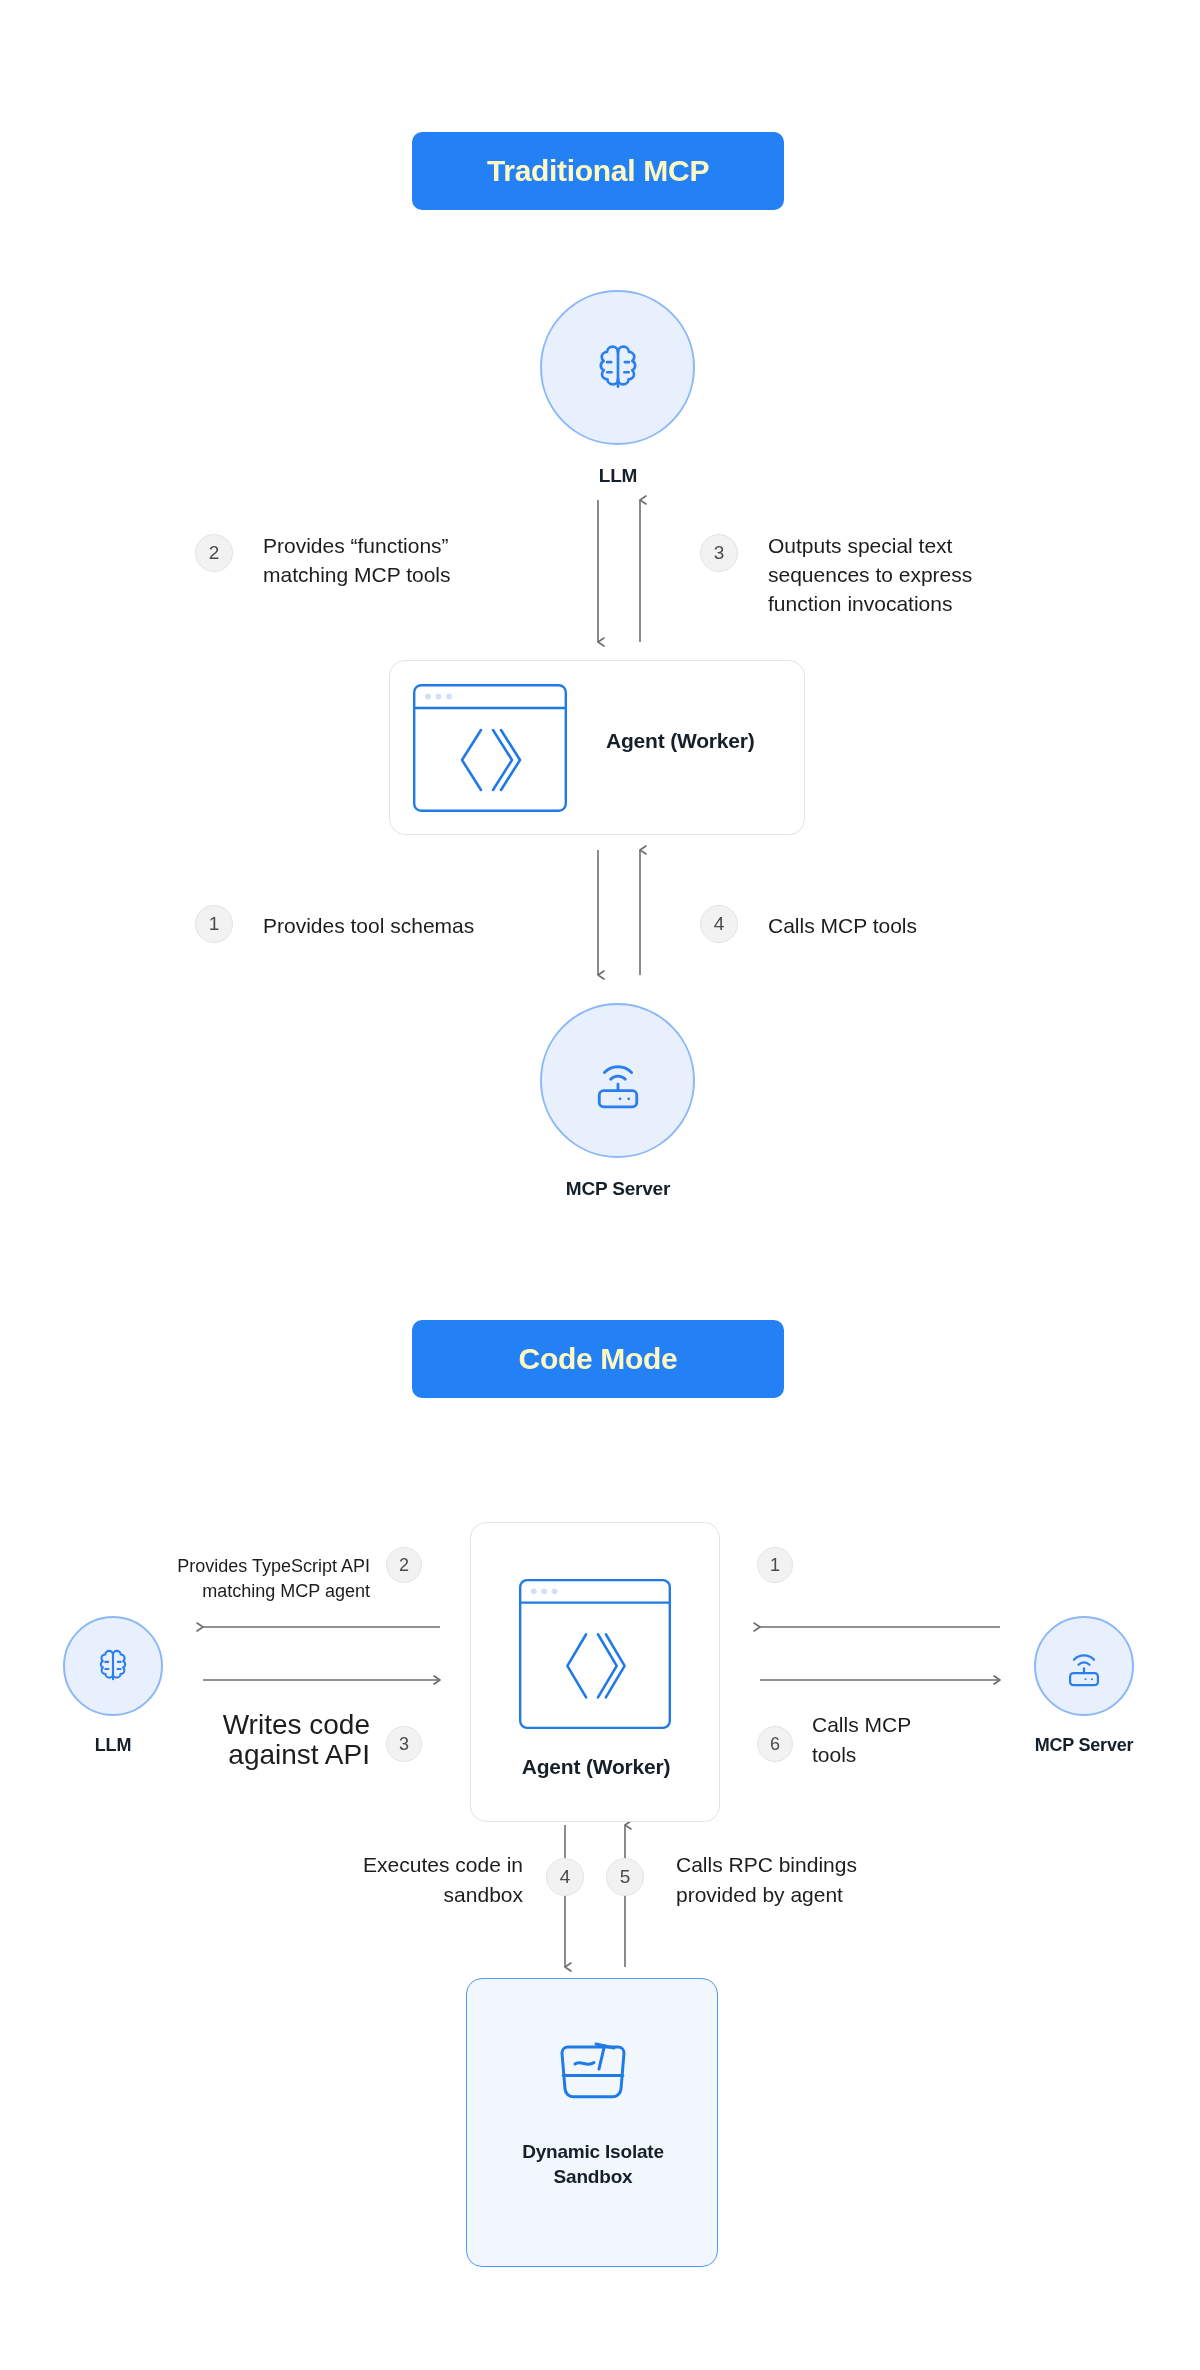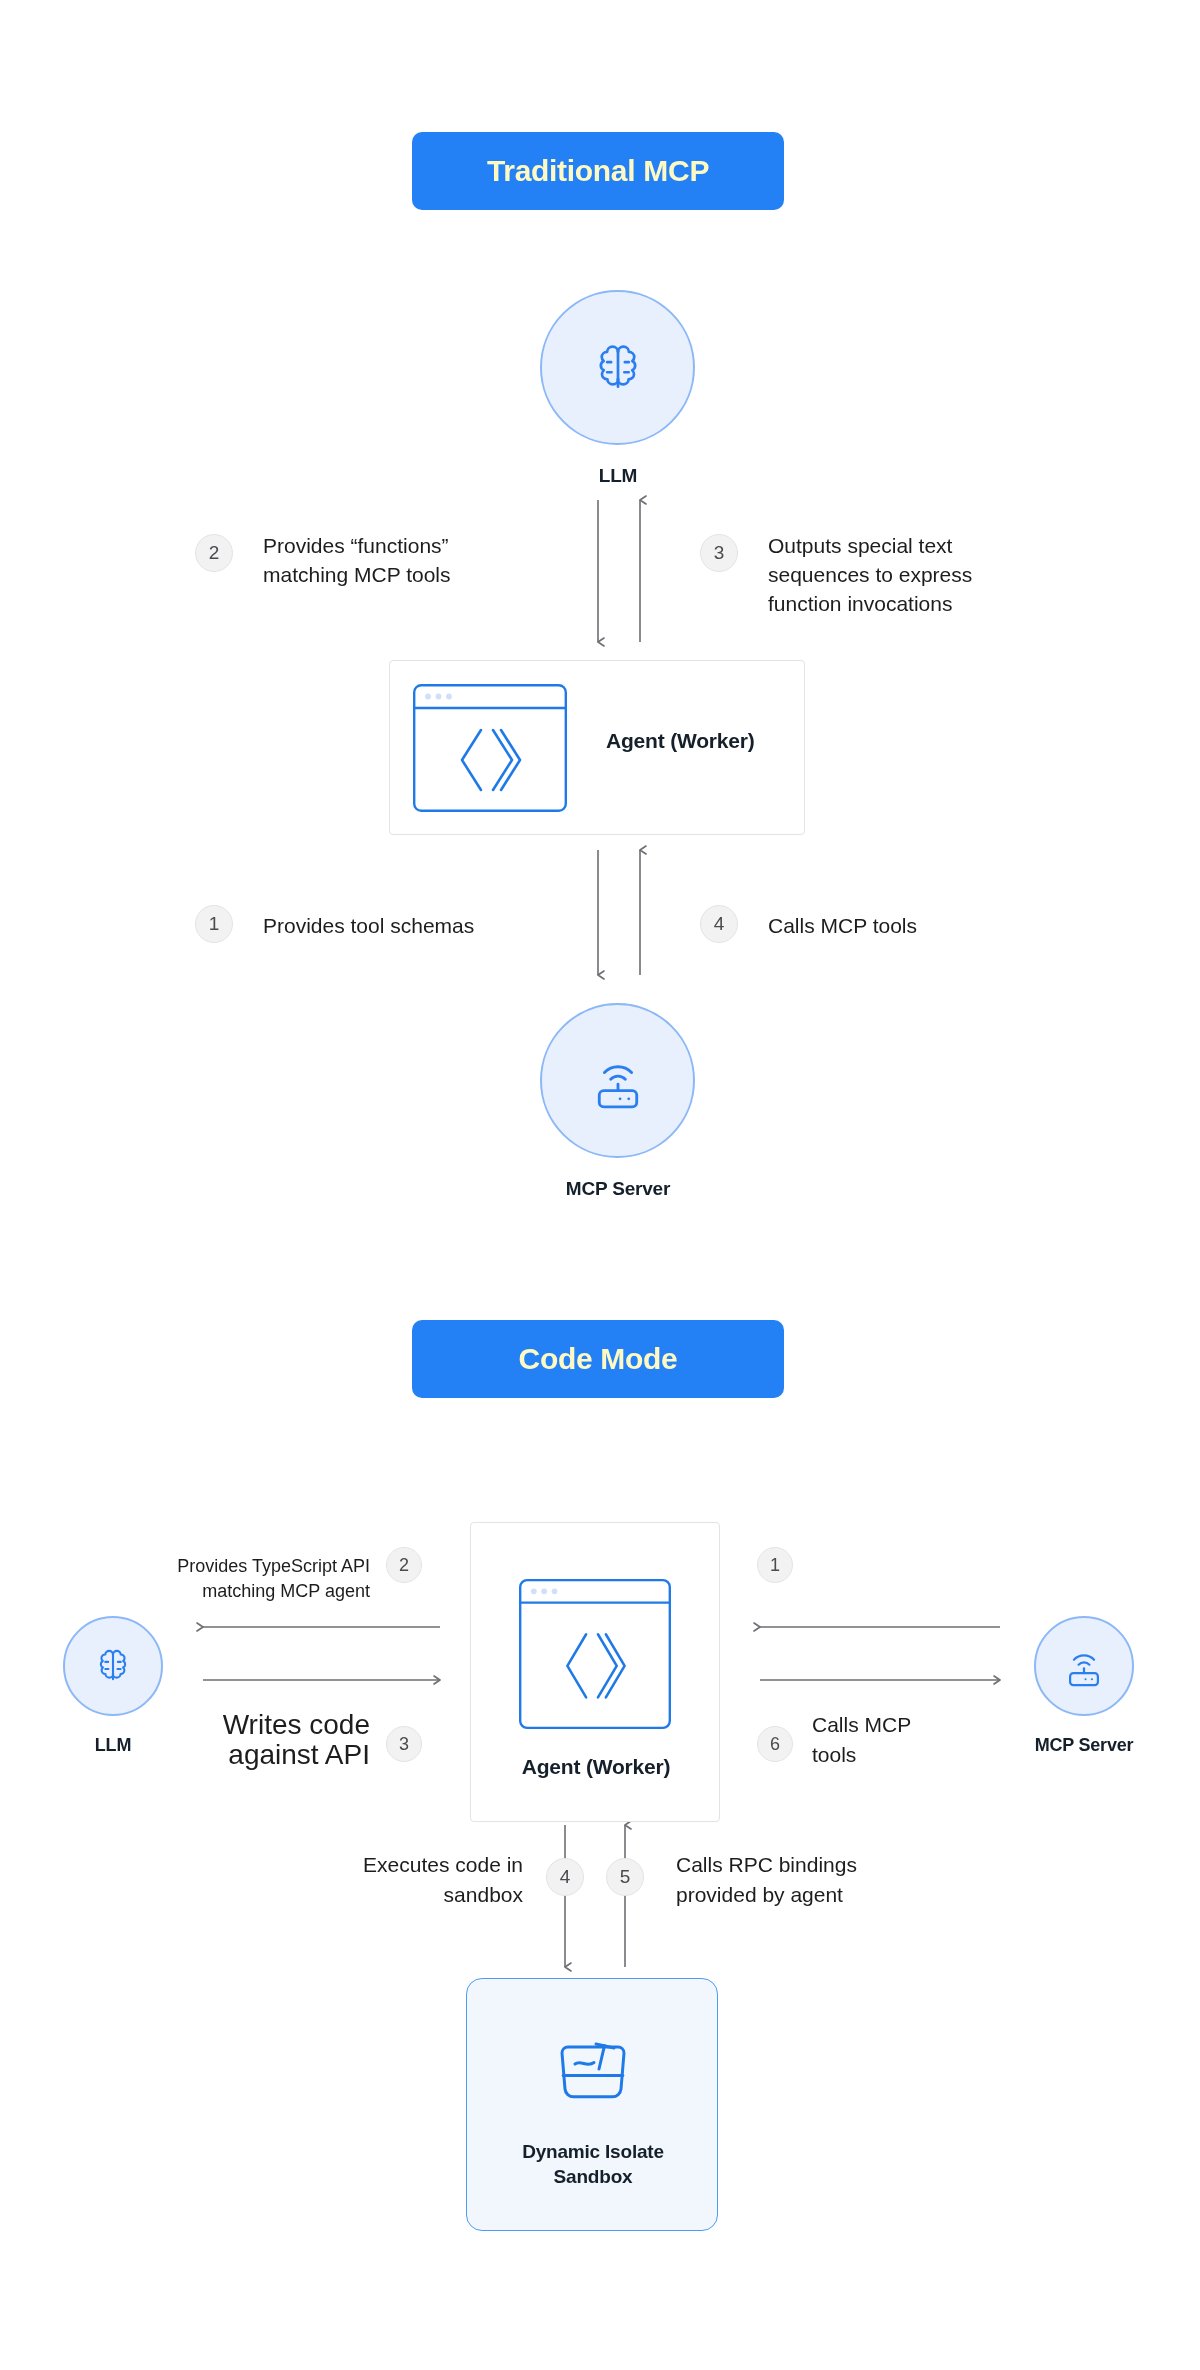--- a/index.html
+++ b/index.html
@@ -49,21 +49,21 @@
     font-size: 19px;
     font-weight: bold;
     color: #15202b;
     letter-spacing: -0.2px;
   }
 
   
   .soft-box {
     position: absolute;
     border: 1.5px solid #e2e3e5;
-    border-radius: 4px;
+    border-radius: 16px;
     background: #ffffff;
   }
   .sandbox-box {
     position: absolute;
     border: 1.5px solid #4b9bf7;
     border-radius: 16px;
     background: #f2f7fe;
   }
 
   
@@ -265,21 +265,21 @@
   <div class="node-label" style="left:984px; top:1735px; width:200px; font-size:18px;">MCP Server</div>
 
   <div class="step-text right-align" style="left:268px; top:1850px; width:255px; font-size:21px; line-height:30px;">Executes code in
 sandbox</div>
   <div class="badge" style="left:546px; top:1858px; width:38px; height:38px; font-size:19px;">4</div>
 
   <div class="badge" style="left:606px; top:1858px; width:38px; height:38px; font-size:19px;">5</div>
   <div class="step-text" style="left:676px; top:1850px; width:260px; font-size:21px; line-height:30px;">Calls RPC bindings
 provided by agent</div>
 
-  <div class="sandbox-box" id="cm-sandbox-box" style="left:466px; top:1978px; width:252px; height:253px;padding-left:14px;">
+  <div class="sandbox-box" id="cm-sandbox-box" style="left:466px; top:1978px; width:252px; height:289px;padding-left:14px;">
     <span style="position:absolute; left:85px; top:52px;">
       <svg width="82" height="76" viewBox="0 0 82 76" fill="none" stroke="#1f7ae8" stroke-width="3" stroke-linecap="round" stroke-linejoin="round">
         <path d="M10 22 C10 18.5 12.5 16 16 16 L66 16 C69.5 16 72 18.5 72 22
                  L69 58 C68.6 62.4 64.9 65.8 60.5 65.8 L21.5 65.8
                  C17.1 65.8 13.4 62.4 13 58 Z" fill="none"></path>
         <path d="M11.2 44.5 L70.8 44.5"></path>
         <path d="M23 33 C29 28.5 35 37 42 31.5"></path>
         <path d="M44 13 L62 17"></path>
         <path d="M52.5 14.6 L47 38"></path>
       </svg>

